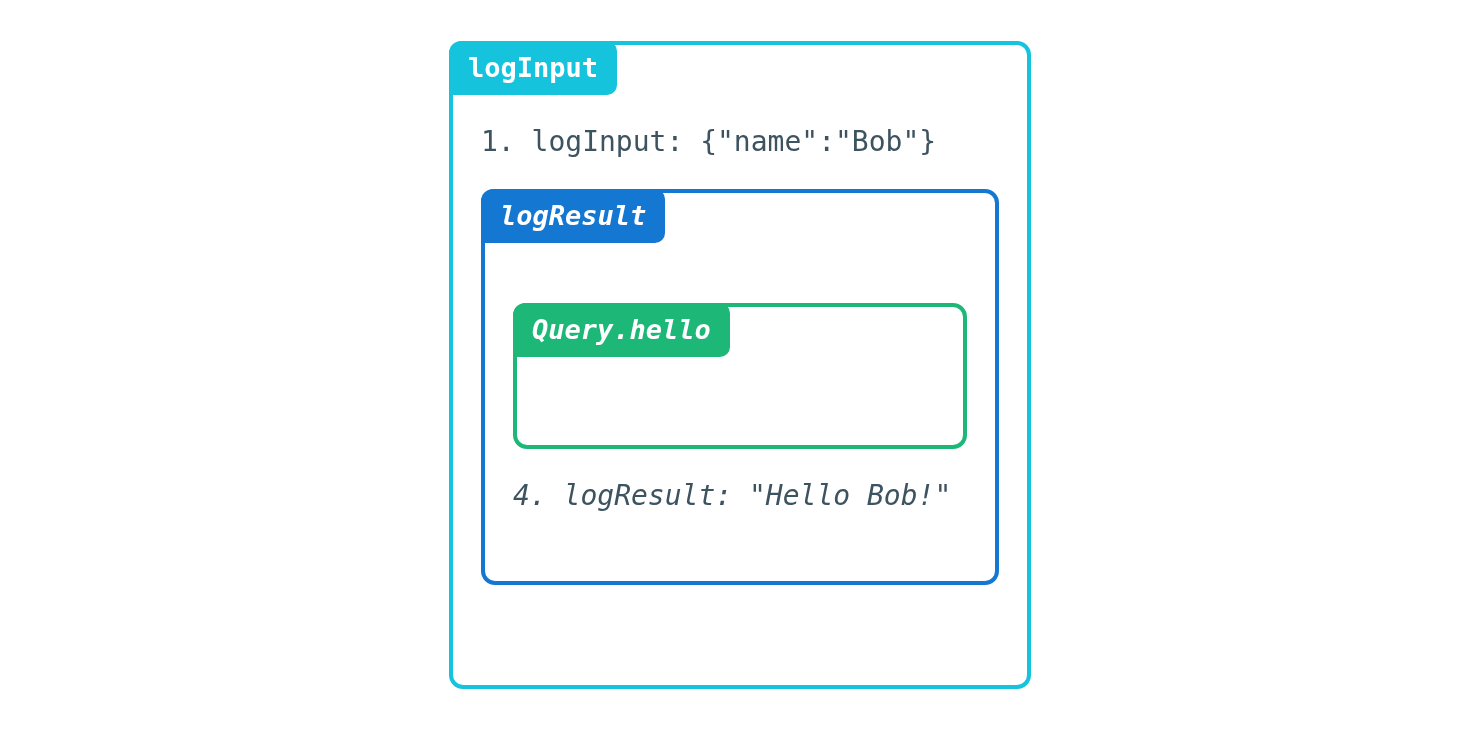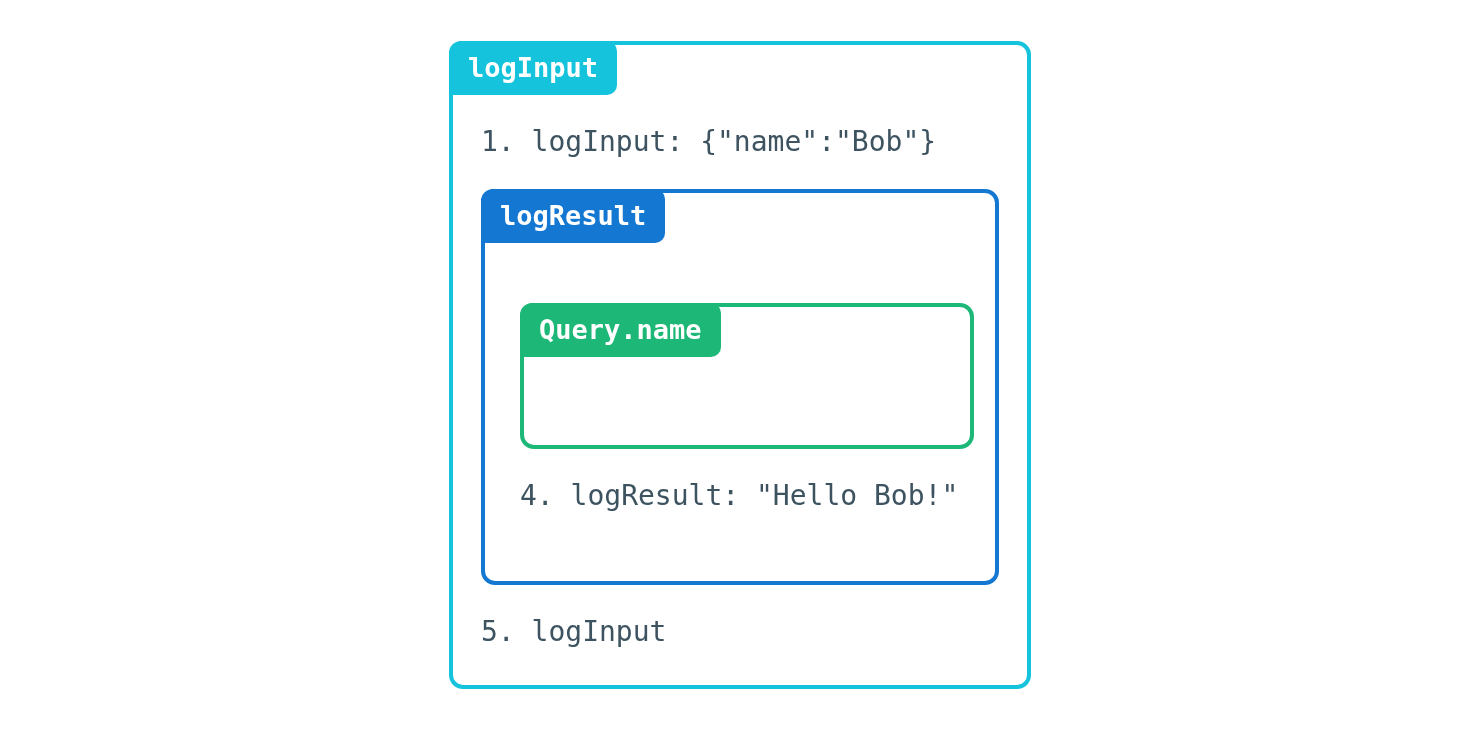--- a/index.html
+++ b/index.html
@@ -28,21 +28,22 @@
     top: 41px;
     width: 582px;
     height: 648px;
     border: 4px solid var(--outer_accent, #15c4dc);
     padding: 80px 28px 34px 28px;
   }
   .box-middle {
     width: 518px;
     height: 396px;
     border: 4px solid var(--middle_accent, #1478d2);
-    padding: 80px 28px 34px 35px;
+    padding: 80px 28px 34px 28px;
+    font-style: italic;
   }
   .box-inner {
     width: 454px;
     height: 146px;
     border: 4px solid var(--inner_accent, #1db877);
     padding: 80px 28px 24px 28px;
   }
   .tab {
     position: absolute;
     top: -4px;
@@ -75,22 +76,21 @@
   <div class="box box-outer">
     <div class="tab tab-outer">logInput</div>
 
     <div class="line">1. logInput: {"name":"Bob"}</div>
 
     <div class="box box-middle">
       <div class="tab tab-middle">logResult</div>
 
 
       <div class="box box-inner">
-        <div class="tab tab-inner">Query.name</div>
+        <div class="tab tab-inner">Query.hello</div>
 
       </div>
 
       <div class="line">4. logResult: "Hello Bob!"</div>
     </div>
 
-    <div class="line">5. logInput</div>
   </div>
 </div>
 
 </body></html>

